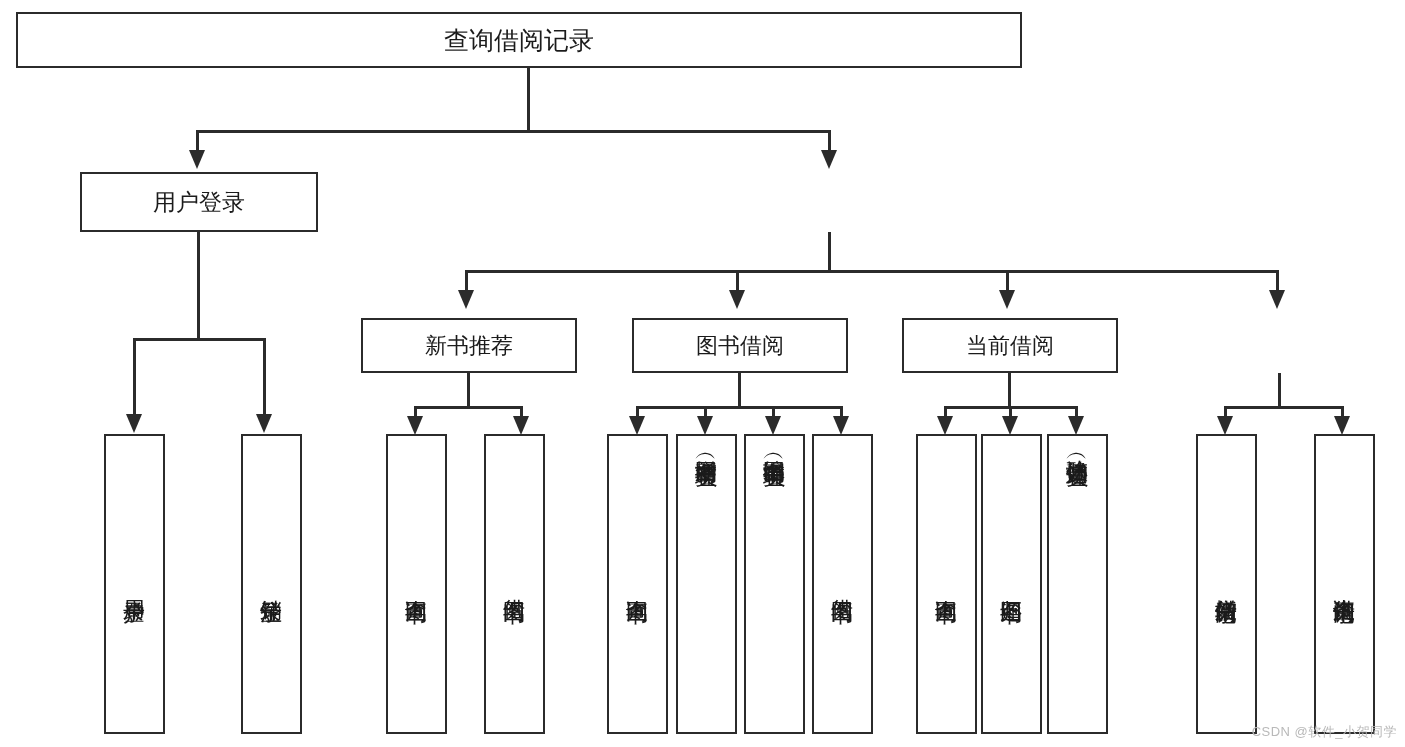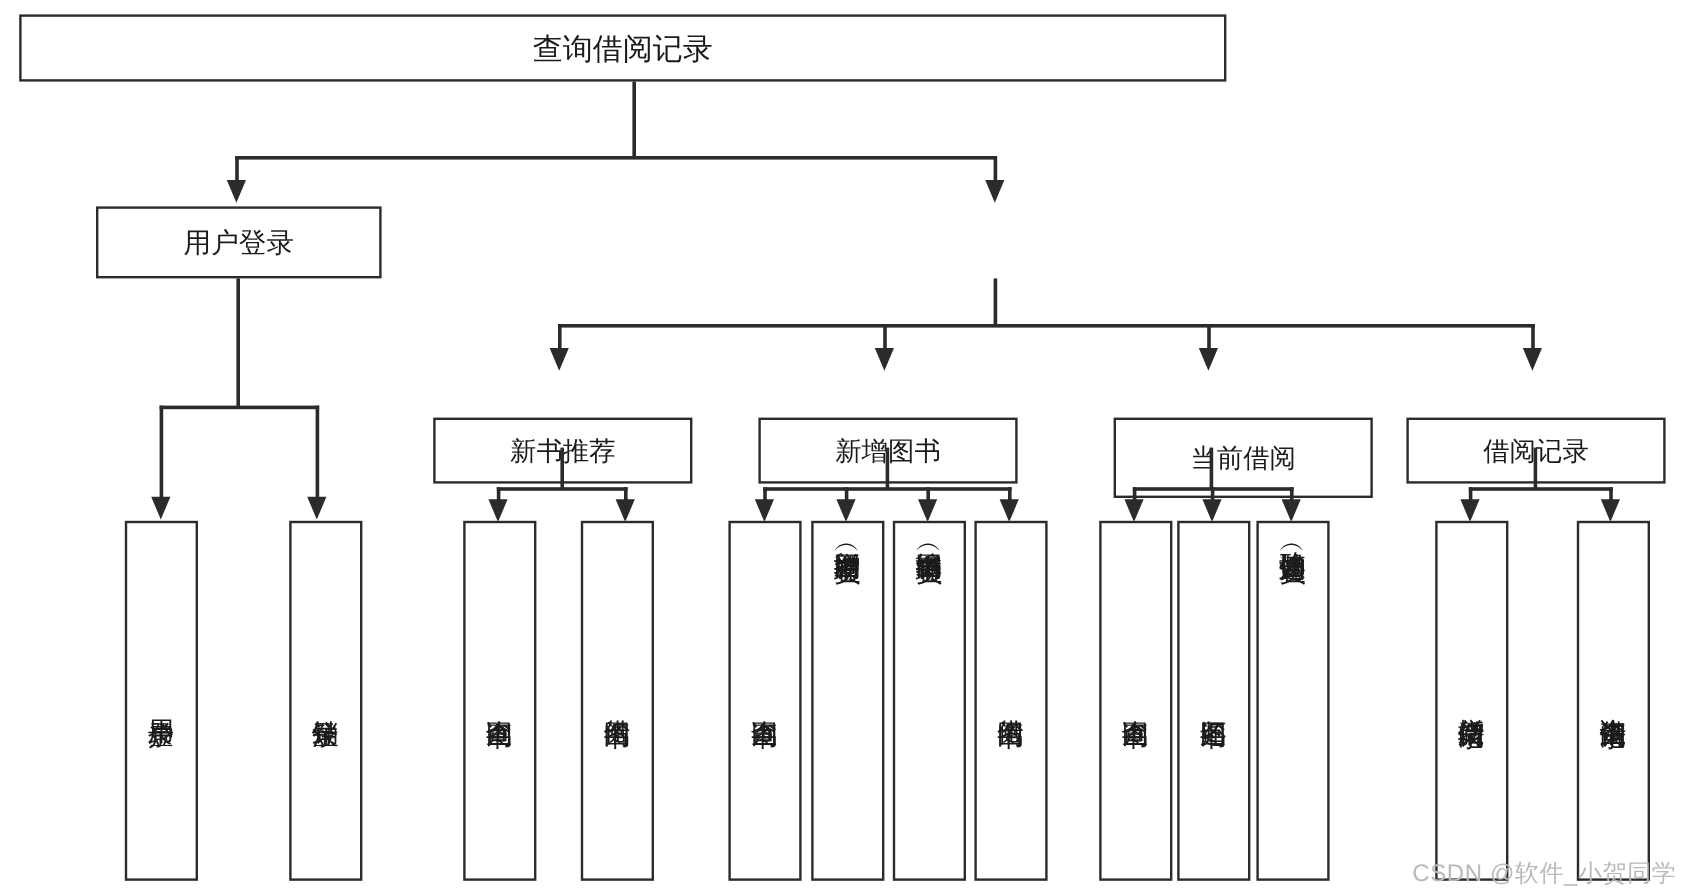--- a/index.html
+++ b/index.html
@@ -28,21 +28,20 @@
     color: #1b1b1b;
   }
   .node.root {
     font-size: 25px;
   }
   .node.level1 {
     font-size: 23px;
   }
   .node.level2 {
     font-size: 22px;
-    margin-top: 30px;
   }
   .node.leaf {
     align-items: center;
     justify-content: center;
     padding: 6px 0;
   }
   .vtext {
     writing-mode: vertical-rl;
     text-orientation: upright;
     font-size: 22px;
@@ -65,21 +64,21 @@
     width: 0;
     height: 0;
     border-left: 8px solid transparent;
     border-right: 8px solid transparent;
     border-top: 19px solid #2b2b2b;
   }
   .watermark {
     position: absolute;
     right: 8px;
     bottom: 6px;
-    font-size: 20px;
+    font-size: 13px;
     color: #b9b9b9;
     letter-spacing: 0.5px;
     white-space: nowrap;
   }
 </style>
 </head>
 <body>
 
 <div id="canvas">
 
@@ -115,27 +114,24 @@
   <div class="arrow" style="left:729px; top:290px;"></div>
   <div class="conn vline" style="left:1006px; top:270px; width:3px; height:22px;"></div>
   <div class="arrow" style="left:999px; top:290px;"></div>
   <div class="conn vline" style="left:1276px; top:270px; width:3px; height:22px;"></div>
   <div class="arrow" style="left:1269px; top:290px;"></div>
 
   <div class="node level2" style="left:361px; top:318px; width:216px; height:55px;">
     <span>新书推荐</span>
   </div>
   <div class="node level2" style="left:632px; top:318px; width:216px; height:55px;">
-    <span>新增图书</span>
-  </div>
-  <div class="node level2" style="left:928px; top:318px; width:216px; height:67px;">
+    <span>图书借阅</span>
+  </div>
+  <div class="node level2" style="left:902px; top:318px; width:216px; height:55px;">
     <span>当前借阅</span>
-  </div>
-  <div class="node level2" style="left:1172px; top:318px; width:216px; height:55px;">
-    <span>借阅记录</span>
   </div>
 
   <div class="conn vline" style="left:467px; top:373px; width:3px; height:35px;"></div>
   <div class="conn hline" style="left:414px; top:406px; width:109px; height:3px;"></div>
   <div class="conn vline" style="left:414px; top:406px; width:3px; height:12px;"></div>
   <div class="arrow" style="left:407px; top:416px;"></div>
   <div class="conn vline" style="left:520px; top:406px; width:3px; height:12px;"></div>
   <div class="arrow" style="left:513px; top:416px;"></div>
 
   <div class="conn vline" style="left:738px; top:373px; width:3px; height:35px;"></div>

